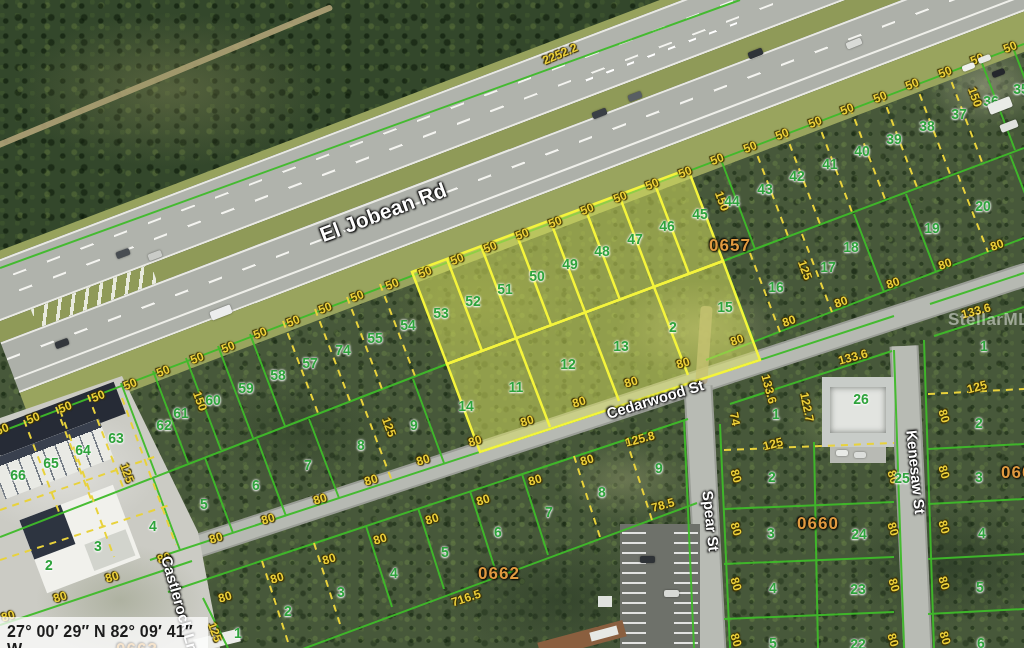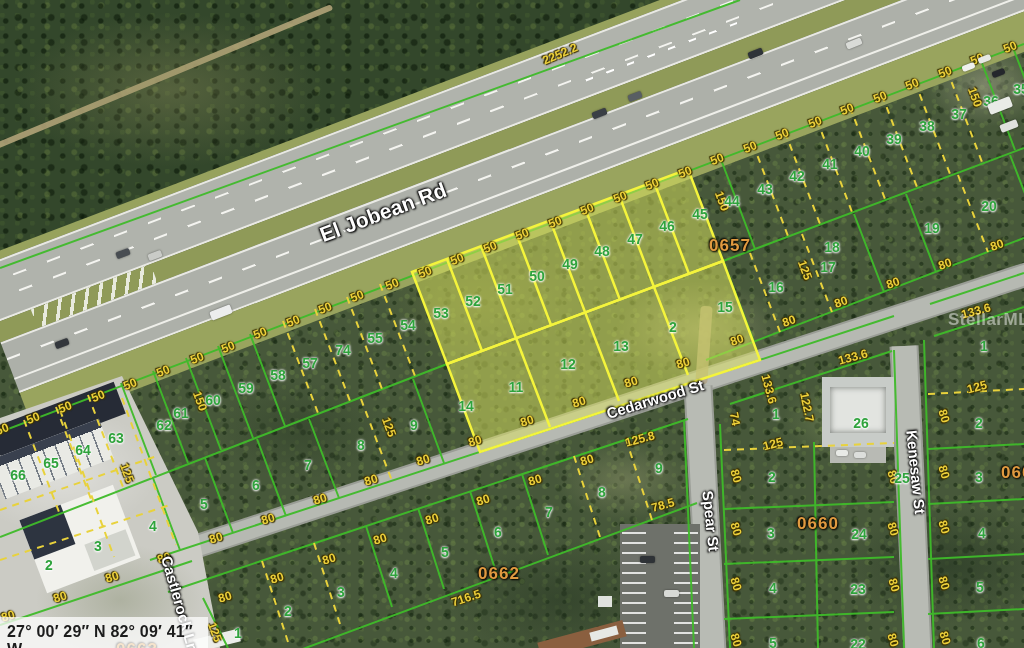--- a/index.html
+++ b/index.html
@@ -311,38 +311,38 @@
       <span class="map-lbl lbl-lot" style="left: 361px; top: 445px; transform: translate(-50%, -50%) rotate(0deg);">8</span>
       <span class="map-lbl lbl-lot" style="left: 308px; top: 465px; transform: translate(-50%, -50%) rotate(0deg);">7</span>
       <span class="map-lbl lbl-lot" style="left: 256px; top: 485px; transform: translate(-50%, -50%) rotate(0deg);">6</span>
       <span class="map-lbl lbl-lot" style="left: 204px; top: 504px; transform: translate(-50%, -50%) rotate(0deg);">5</span>
       <span class="map-lbl lbl-lot" style="left: 153px; top: 526px; transform: translate(-50%, -50%) rotate(0deg);">4</span>
       <span class="map-lbl lbl-lot" style="left: 98px; top: 546px; transform: translate(-50%, -50%) rotate(0deg);">3</span>
       <span class="map-lbl lbl-lot" style="left: 49px; top: 565px; transform: translate(-50%, -50%) rotate(0deg);">2</span>
       <span class="map-lbl lbl-lot" style="left: 725px; top: 307px; transform: translate(-50%, -50%) rotate(0deg);">15</span>
       <span class="map-lbl lbl-lot" style="left: 776px; top: 287px; transform: translate(-50%, -50%) rotate(0deg);">16</span>
       <span class="map-lbl lbl-lot" style="left: 828px; top: 267px; transform: translate(-50%, -50%) rotate(0deg);">17</span>
-      <span class="map-lbl lbl-lot" style="left: 832px; top: 247px; transform: translate(-50%, -50%) rotate(0deg);">18</span>
+      <span class="map-lbl lbl-lot" style="left: 851px; top: 247px; transform: translate(-50%, -50%) rotate(0deg);">18</span>
       <span class="map-lbl lbl-lot" style="left: 932px; top: 228px; transform: translate(-50%, -50%) rotate(0deg);">19</span>
-      <span class="map-lbl lbl-lot" style="left: 983px; top: 206px; transform: translate(-50%, -50%) rotate(0deg); padding-left: 12px;">20</span>
+      <span class="map-lbl lbl-lot" style="left: 983px; top: 206px; transform: translate(-50%, -50%) rotate(0deg);">20</span>
       <span class="map-lbl lbl-lot" style="left: 238px; top: 633px; transform: translate(-50%, -50%) rotate(0deg);">1</span>
       <span class="map-lbl lbl-lot" style="left: 288px; top: 611px; transform: translate(-50%, -50%) rotate(0deg);">2</span>
       <span class="map-lbl lbl-lot" style="left: 341px; top: 592px; transform: translate(-50%, -50%) rotate(0deg);">3</span>
       <span class="map-lbl lbl-lot" style="left: 394px; top: 573px; transform: translate(-50%, -50%) rotate(0deg);">4</span>
       <span class="map-lbl lbl-lot" style="left: 445px; top: 552px; transform: translate(-50%, -50%) rotate(0deg);">5</span>
       <span class="map-lbl lbl-lot" style="left: 498px; top: 532px; transform: translate(-50%, -50%) rotate(0deg);">6</span>
       <span class="map-lbl lbl-lot" style="left: 549px; top: 512px; transform: translate(-50%, -50%) rotate(0deg);">7</span>
       <span class="map-lbl lbl-lot" style="left: 602px; top: 492px; transform: translate(-50%, -50%) rotate(0deg);">8</span>
       <span class="map-lbl lbl-lot" style="left: 659px; top: 468px; transform: translate(-50%, -50%) rotate(0deg);">9</span>
       <span class="map-lbl lbl-lot" style="left: 776px; top: 414px; transform: translate(-50%, -50%) rotate(0deg);">1</span>
       <span class="map-lbl lbl-lot" style="left: 772px; top: 477px; transform: translate(-50%, -50%) rotate(0deg);">2</span>
       <span class="map-lbl lbl-lot" style="left: 771px; top: 533px; transform: translate(-50%, -50%) rotate(0deg);">3</span>
       <span class="map-lbl lbl-lot" style="left: 773px; top: 588px; transform: translate(-50%, -50%) rotate(0deg);">4</span>
       <span class="map-lbl lbl-lot" style="left: 773px; top: 643px; transform: translate(-50%, -50%) rotate(0deg);">5</span>
-      <span class="map-lbl lbl-lot" style="left: 861px; top: 399px; transform: translate(-50%, -50%) rotate(0deg); margin-top: 24px;">26</span>
+      <span class="map-lbl lbl-lot" style="left: 861px; top: 399px; transform: translate(-50%, -50%) rotate(0deg);">26</span>
       <span class="map-lbl lbl-lot" style="left: 858px; top: 478px; transform: translate(-50%, -50%) rotate(0deg); margin-left: 44px;">25</span>
       <span class="map-lbl lbl-lot" style="left: 859px; top: 534px; transform: translate(-50%, -50%) rotate(0deg);">24</span>
       <span class="map-lbl lbl-lot" style="left: 858px; top: 589px; transform: translate(-50%, -50%) rotate(0deg);">23</span>
       <span class="map-lbl lbl-lot" style="left: 858px; top: 644px; transform: translate(-50%, -50%) rotate(0deg);">22</span>
       <span class="map-lbl lbl-lot" style="left: 984px; top: 346px; transform: translate(-50%, -50%) rotate(0deg);">1</span>
       <span class="map-lbl lbl-lot" style="left: 979px; top: 423px; transform: translate(-50%, -50%) rotate(0deg);">2</span>
       <span class="map-lbl lbl-lot" style="left: 979px; top: 477px; transform: translate(-50%, -50%) rotate(0deg);">3</span>
       <span class="map-lbl lbl-lot" style="left: 982px; top: 533px; transform: translate(-50%, -50%) rotate(0deg);">4</span>
       <span class="map-lbl lbl-lot" style="left: 980px; top: 587px; transform: translate(-50%, -50%) rotate(0deg);">5</span>
       <span class="map-lbl lbl-lot" style="left: 981px; top: 643px; transform: translate(-50%, -50%) rotate(0deg);">6</span>

